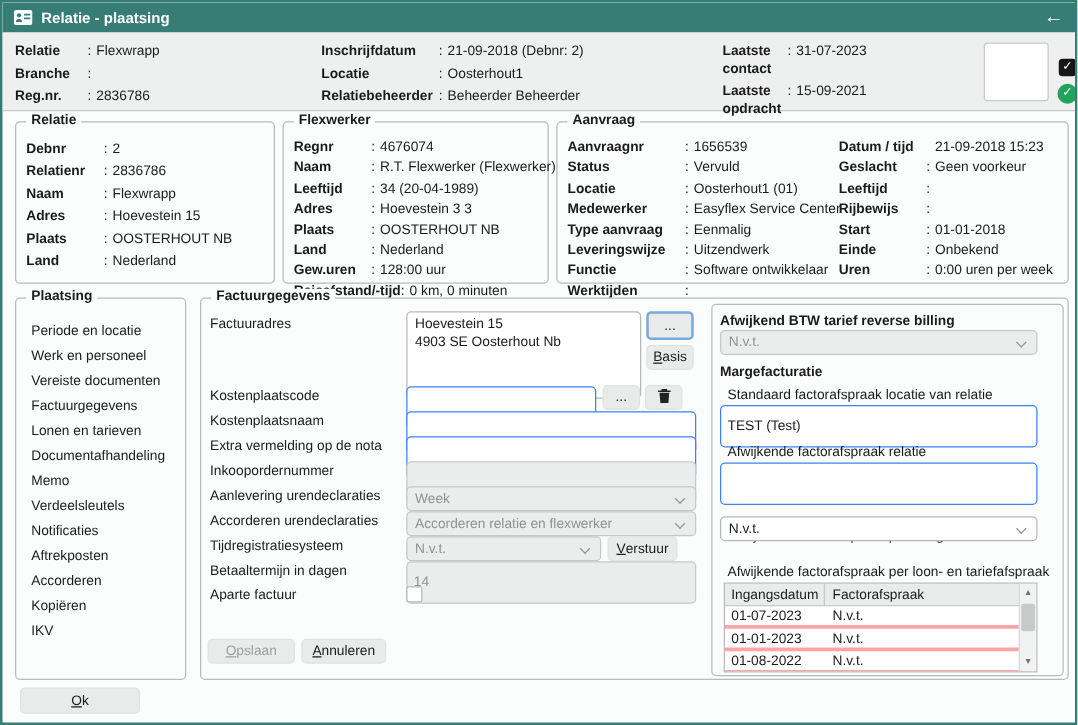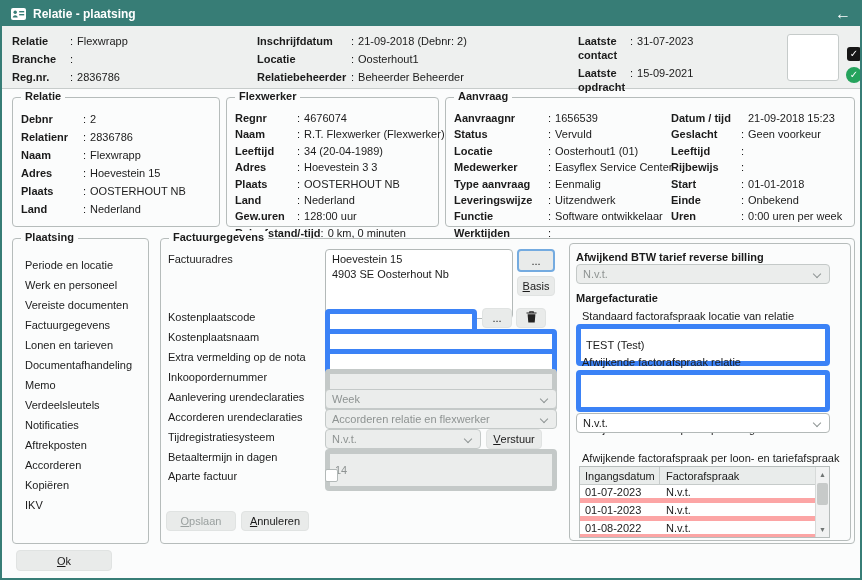--- a/index.html
+++ b/index.html
@@ -42,21 +42,21 @@
   .acol { position:absolute; top:12px; display:flex; flex-direction:column; }
   .acol .grow { line-height:16.4px; }
   .aw1 .gl { min-width:94px; } .aw2 .gl { min-width:70px; }
 
   
   .side-items { padding:16px 4px 0 12px; display:flex; flex-direction:column; }
   .sitem { line-height:20px; cursor:pointer; white-space:nowrap; }
 
   
   .flabel { position:absolute; left:7px; white-space:nowrap; font-size:11px; }
-  .inp { position:absolute; height:18px; border:5px solid #3b82f6; border-radius:4px;
+  .inp { position:absolute; height:18px; border:1px solid #3b82f6; border-radius:4px;
          background:#fff; font:11px "Liberation Sans", sans-serif; padding:16px 5px; color:#1b1b1b; }
   .inp.dis { background:#ebedec; color:#8e9392; border-color:#c4c9c8; }
   .tarea { position:absolute; border:1px solid #b3b9b8; border-radius:4px; background:#fff;
            padding:2px 6px; white-space:pre-line; line-height:15px; font-size:11px; }
   .selbox { position:absolute; height:20px; border:1px solid #b3b9b8; border-radius:4px;
             background:#fff; display:flex; align-items:center; padding:0 22px 0 6px; font-size:11px; }
   .selbox.dis { background:#ebedec; color:#8e9392; border-color:#c4c9c8; }
   .chev { position:absolute; right:9px; top:6px; width:6px; height:6px;
           border-right:1.4px solid #8f9695; border-bottom:1.4px solid #8f9695; transform:rotate(45deg); }
   .btn { position:absolute; background:#e9ebea; border:1px solid #e0e3e2; border-radius:4px;
@@ -69,21 +69,21 @@
   
   .plabel { position:absolute; white-space:nowrap; font-size:11px; }
   .pbold { font-weight:700; }
 
   
   .ftable { position:absolute; border:1px solid #b6bcbb; background:#fff; overflow:hidden; font-size:11px; }
   .fthead { display:flex; background:#e9eceb; border-bottom:1px solid #c6cbca; height:18px;
             align-items:center; }
   .fth1 { width:80px; padding-left:5px; border-right:1px solid #c6cbca; height:100%; display:flex; align-items:center; }
   .fth2 { padding-left:6px; }
-  .ftr { display:flex; height:18px; align-items:center; border-bottom:5px solid #fca5a5; }
+  .ftr { display:flex; height:18px; align-items:center; border-bottom:3px solid #fca5a5; }
   .ftd1 { width:80px; padding-left:5px; }
   .ftd2 { padding-left:6px; }
   .sbar { position:absolute; top:0; right:0; bottom:0; width:14px; background:#f1f2f2;
           border-left:1px solid #d7dad9; }
   .sarrow { position:absolute; left:0; width:13px; height:13px; color:#6f7473; font-size:7px;
             text-align:center; line-height:13px; }
   .sthumb { position:absolute; left:1px; top:16px; width:11px; height:22px; background:#c7cac9; border-radius:2px; }
 </style>
 </head>
 <body>

